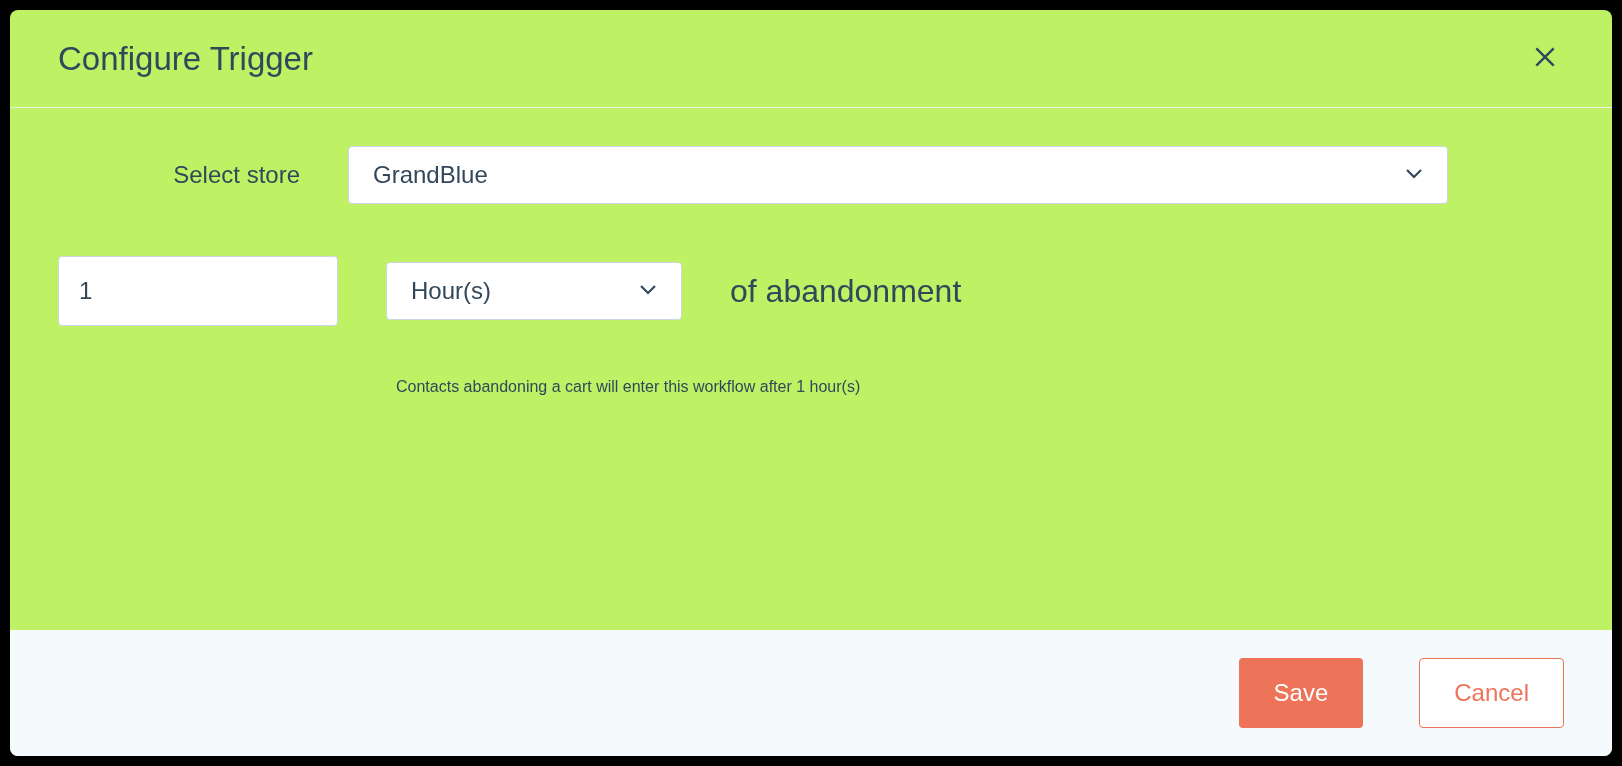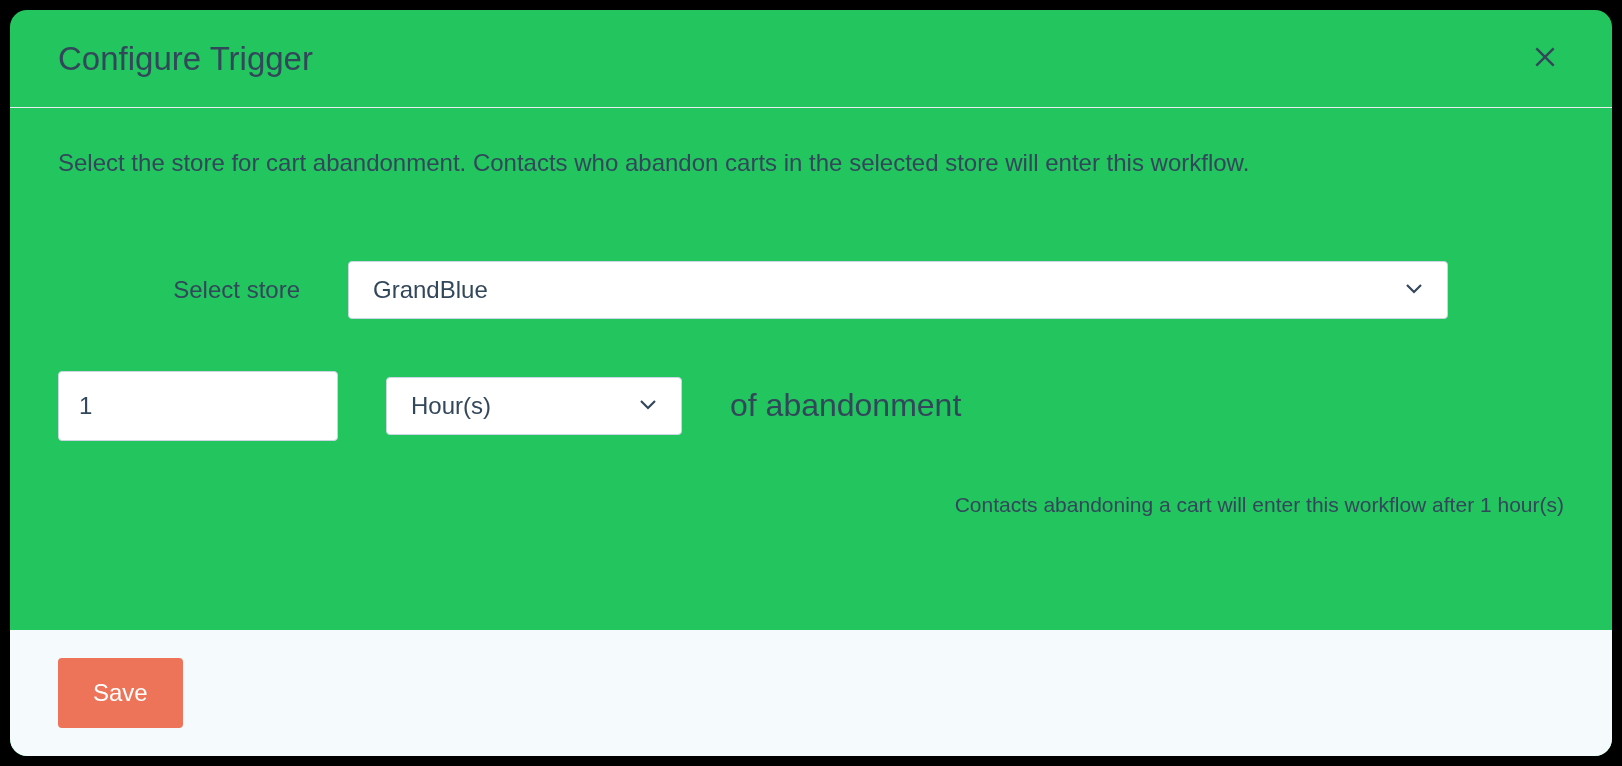--- a/index.html
+++ b/index.html
@@ -4,24 +4,24 @@
 <style>
   * { box-sizing: border-box; margin: 0; padding: 0; }
   body {
     font-family: -apple-system, BlinkMacSystemFont, "Segoe UI", Helvetica, Arial, sans-serif;
     background: #000;
     width: 1622px;
     height: 766px;
     padding: 10px;
   }
   .modal {
-    background: #22c55e;
+    background: #bef264;
     width: 100%;
     height: 100%;
-    border-radius: 17px;
+    border-radius: 8px;
     display: flex;
     flex-direction: column;
     overflow: hidden;
   }
   .modal-header {
     display: flex;
     justify-content: space-between;
     align-items: center;
     padding: 28px 48px 28px 48px;
     border-bottom: 1px solid #ebeef0;
@@ -105,35 +105,34 @@
   }
   .unit-select-wrap {
     position: relative;
     width: 296px;
   }
   .suffix-text {
     font-size: 32px;
     color: #33475b;
   }
   .helper-text {
-    font-size: 21px;
+    font-size: 16px;
     color: #33475b;
     margin-left: 290px;
     padding-left: 48px;
-    text-align: right;
   }
   .helper-left-offset {
     margin-left: 0;
     padding-left: 338px;
   }
   .modal-footer {
     background: #f5fafd;
     padding: 28px 48px;
     display: flex;
-    justify-content: flex-start;
+    justify-content: flex-end;
     gap: 56px;
   }
   .btn {
     height: 70px;
     padding: 0 34px;
     font-size: 24px;
     border-radius: 4px;
     cursor: pointer;
     border: 1px solid transparent;
   }
@@ -158,21 +157,20 @@
     <button class="close-btn">
       <span>
         <svg viewBox="0 0 24 24" fill="none">
             <path d="M4 4 L20 20 M20 4 L4 20"></path>
           </svg>
       </span>
     </button>
   </div>
 
   <div class="modal-body">
-    <p class="description">Select the store for cart abandonment. Contacts who abandon carts in the selected store will enter this workflow.</p>
 
     <div class="form-row">
       <div class="form-label">Select store</div>
       <div class="select-wrap">
         <button class="select-field">
           <span>GrandBlue</span>
         </button>
         <span class="select-chevron">
           <svg viewBox="0 0 24 24">
               <path d="M5 9 L12 16 L19 9"></path>
@@ -196,15 +194,16 @@
         </div>
         <span class="suffix-text">of abandonment</span>
       </div>
     </div>
 
     <p class="helper-text helper-left-offset">Contacts abandoning a cart will enter this workflow after  1 hour(s)</p>
   </div>
 
   <div class="modal-footer">
     <button class="btn btn-primary">Save</button>
+    <button class="btn btn-secondary">Cancel</button>
   </div>
 
 </div>
 
 </body></html>

